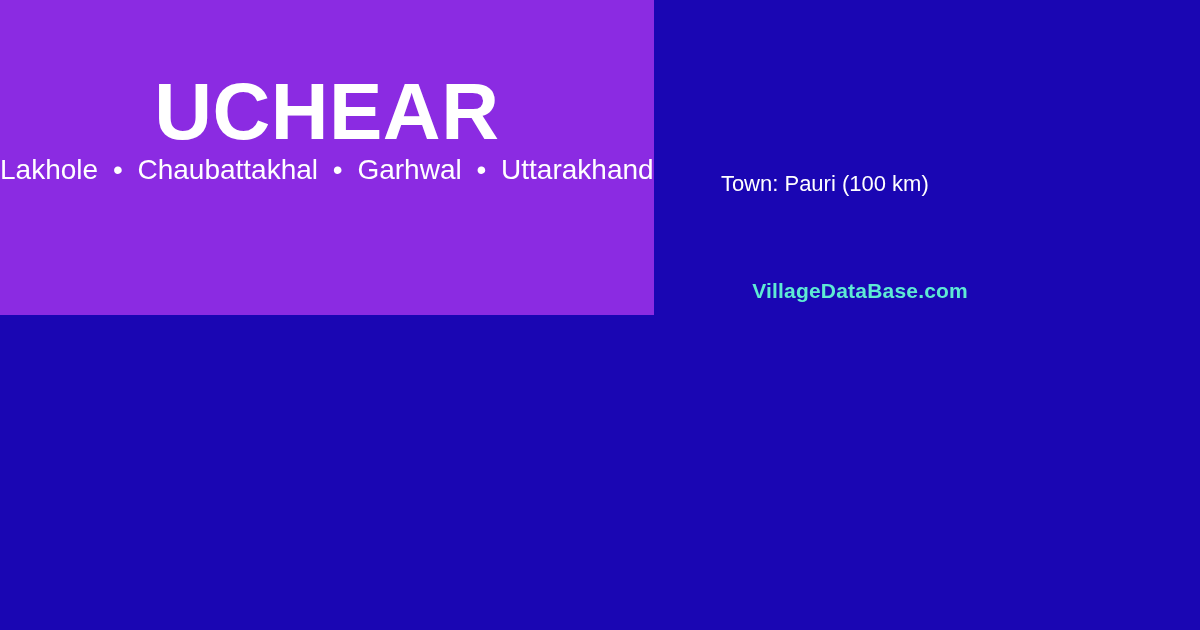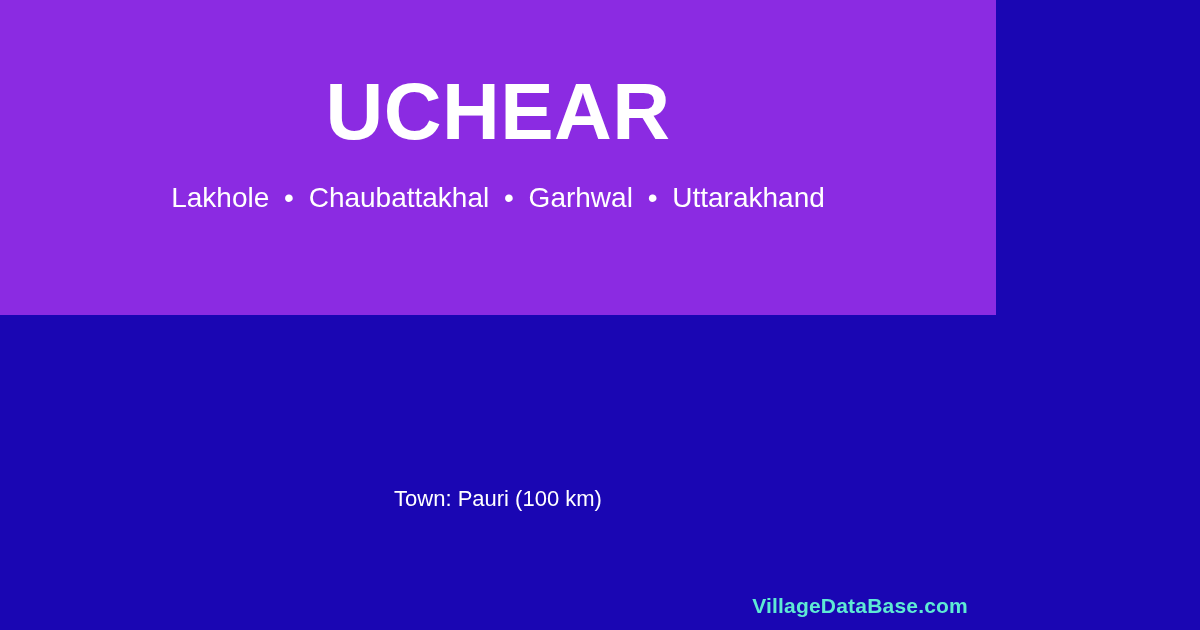--- a/index.html
+++ b/index.html
@@ -12,21 +12,21 @@
     overflow: hidden;
     font-family: "Liberation Sans", sans-serif;
     background: #1A06B3;
   }
 
   #card {
     position: relative;
     width: 996px;
     height: 630px;
     display: flex;
-    flex-direction: column;
+    flex-direction: row;
   }
 
   
   #hero {
     position: relative;
     width: 100%;
     height: 315px;
     background: #8B2BE2;
     box-sizing: border-box;
     display: flex;
@@ -41,21 +41,21 @@
     font-weight: 700;
     line-height: 1.0;
     letter-spacing: 0.5px;
     color: #FFFFFF;
     text-align: center;
     margin: 0;
     white-space: nowrap;
   }
 
   #hierarchy {
-    margin-top: 32px;
+    margin-top: 4px;
     font-size: 28px;
     font-weight: 400;
     line-height: 1.0;
     color: #FFFFFF;
     text-align: center;
     white-space: nowrap;
   }
   #hierarchy .sep {
     padding: 0 7px;
   }

